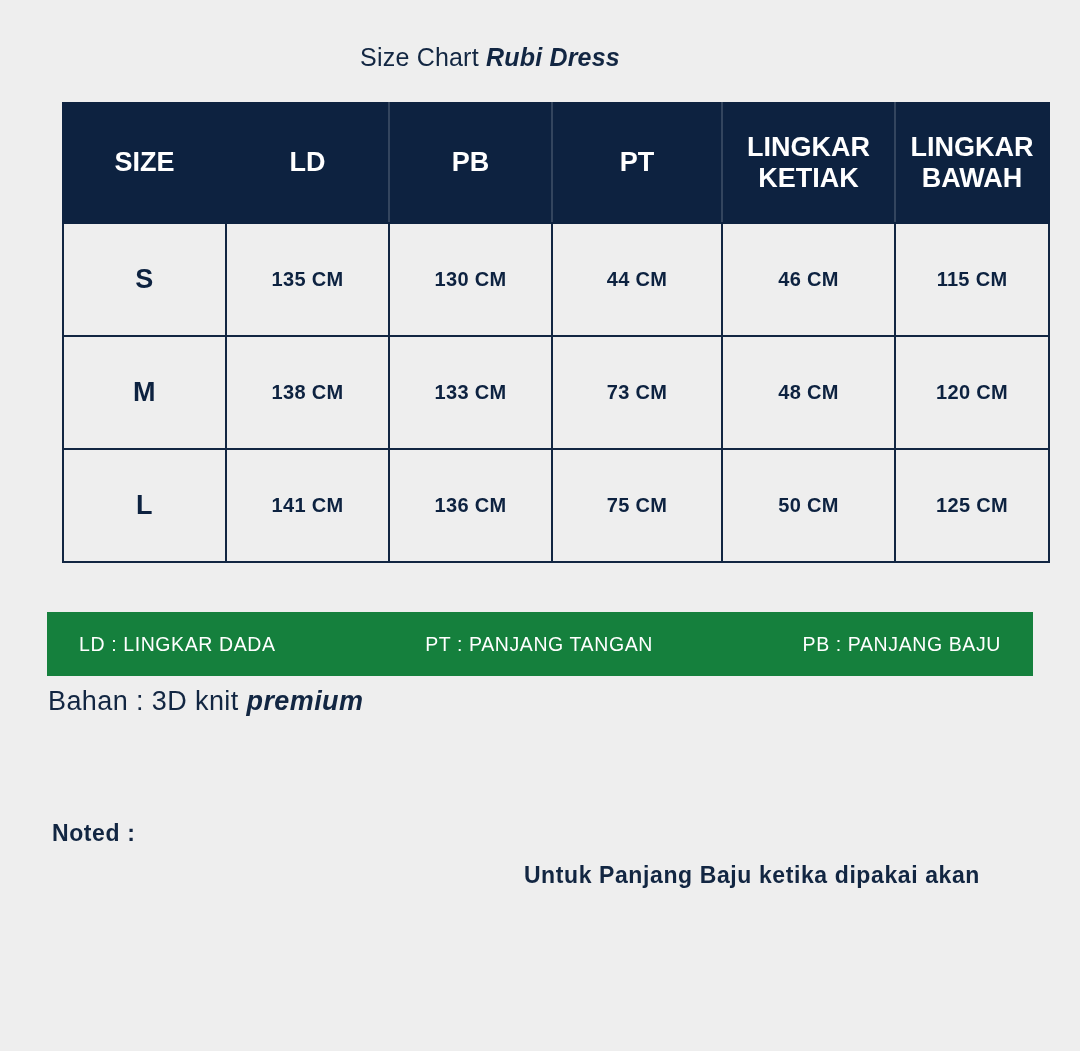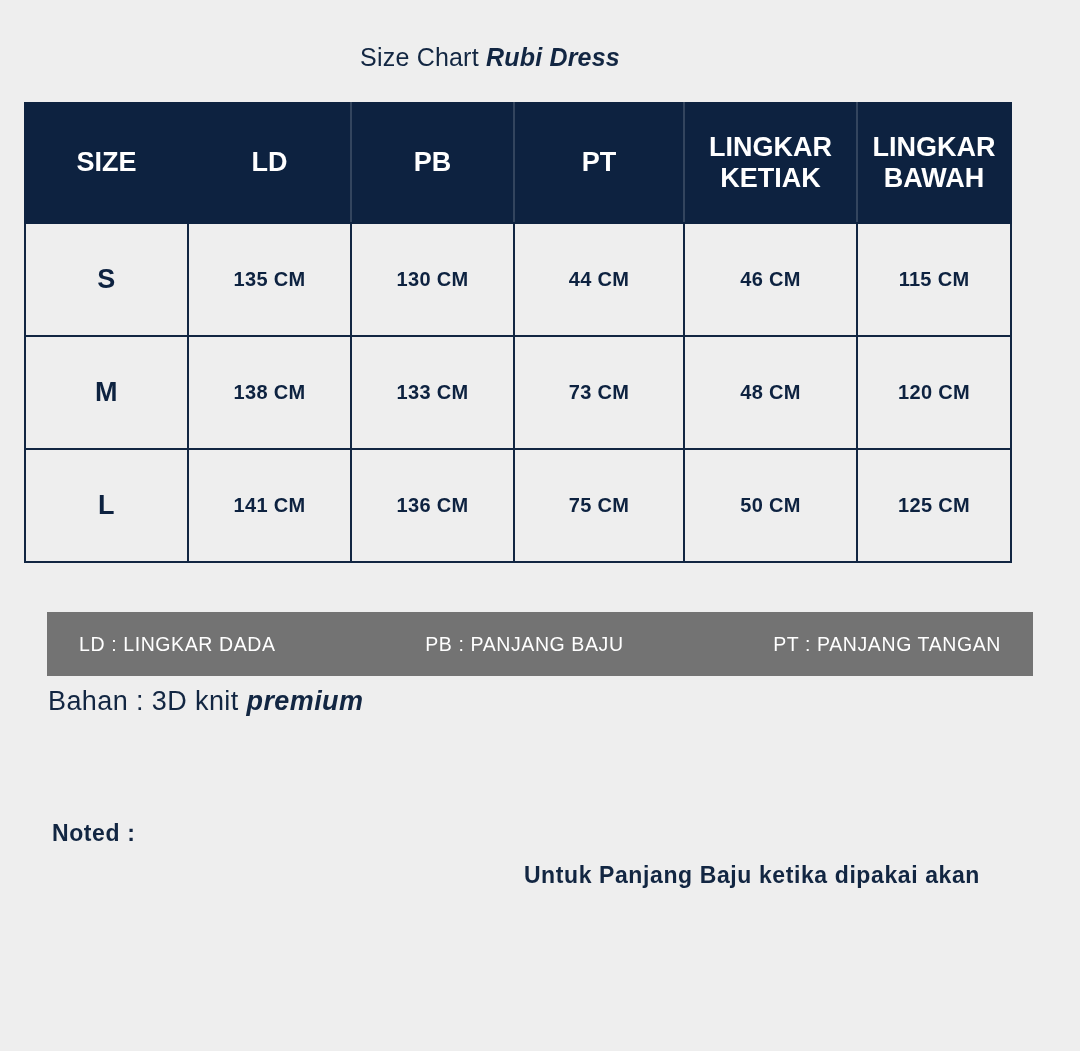--- a/index.html
+++ b/index.html
@@ -30,21 +30,21 @@
     padding-top: 43px;
     letter-spacing: 0.2px;
   }
   .title .bold-italic {
     font-weight: 700;
     font-style: italic;
   }
 
   
   .table-wrap {
-    margin: 30px 47px 0 24px;
+    margin: 30px 47px 0 62px;
     border-radius: 11px;
   }
   table.size-chart {
     border-collapse: collapse;
     width: 986px;
     table-layout: fixed;
   }
   table.size-chart th,
   table.size-chart td {
     border: 2px solid #122642;
@@ -84,21 +84,21 @@
   col.c-pb    { width: 163px; }
   col.c-pt    { width: 170px; }
   col.c-lk    { width: 173px; }
   col.c-lb    { width: 154px; }
 
   
   .legend {
     margin: 49px 47px 0 47px;
     width: 986px;
     height: 64px;
-    background: #737373;
+    background: #15803d;
     color: #ffffff;
     display: flex;
     align-items: center;
     justify-content: space-between;
     box-sizing: border-box;
     padding: 0 32px;
     font-size: 19.5px;
     letter-spacing: 0.6px;
     font-weight: 400;
   }
@@ -189,22 +189,22 @@
           <td>75 CM</td>
           <td>50 CM</td>
           <td>125 CM</td>
         </tr>
       </tbody>
     </table>
   </div>
 
   <div class="legend">
     <span>LD : LINGKAR DADA</span>
+    <span>PT : PANJANG TANGAN</span>
     <span>PB : PANJANG BAJU</span>
-    <span>PT : PANJANG TANGAN</span>
   </div>
 
   <div class="material">
     <span>Bahan : 3D knit </span><span class="bold-italic">premium</span>
   </div>
 
   <div class="note">
     <span class="note-title">Noted :</span>
     <span class="note-line">Untuk Panjang Baju ketika dipakai akan</span>
   </div>

